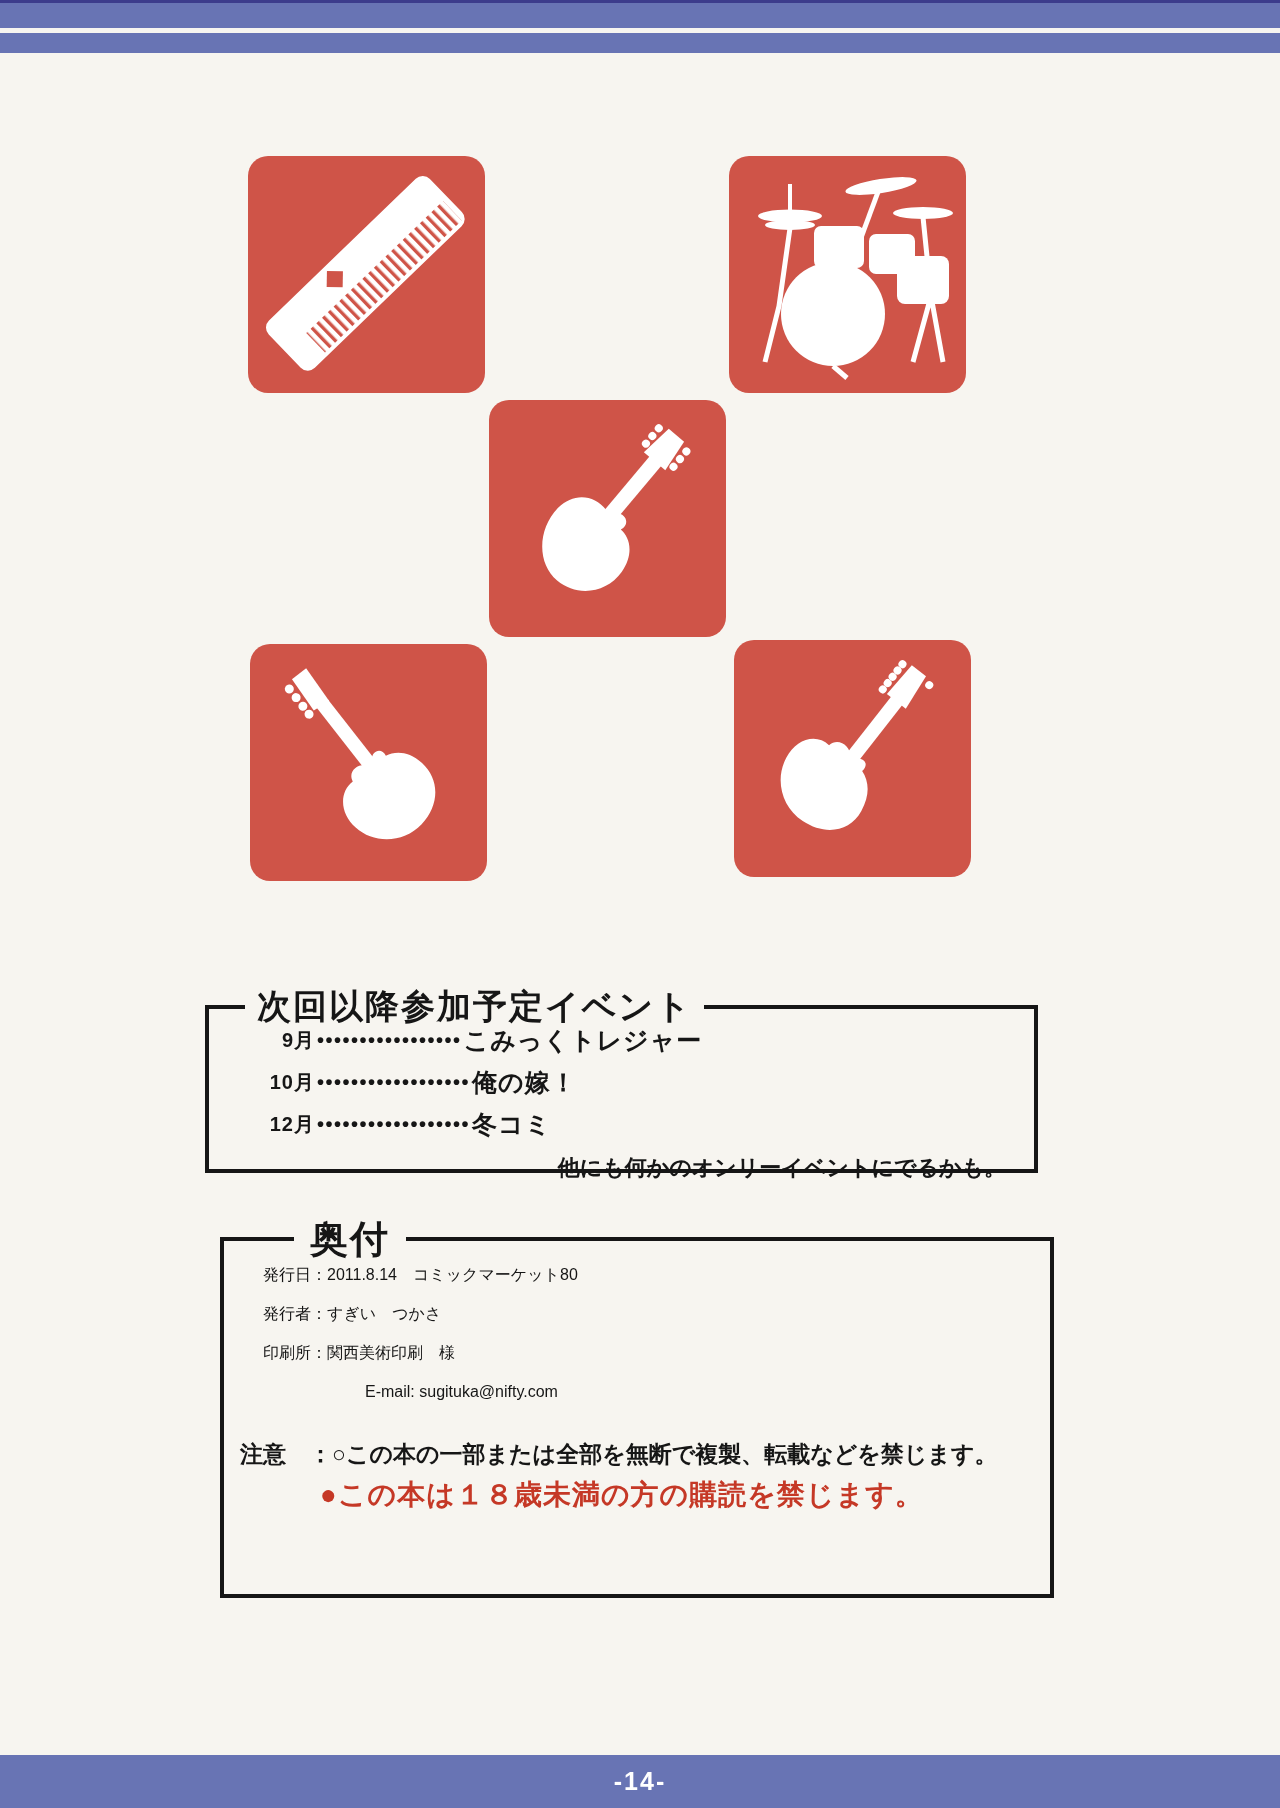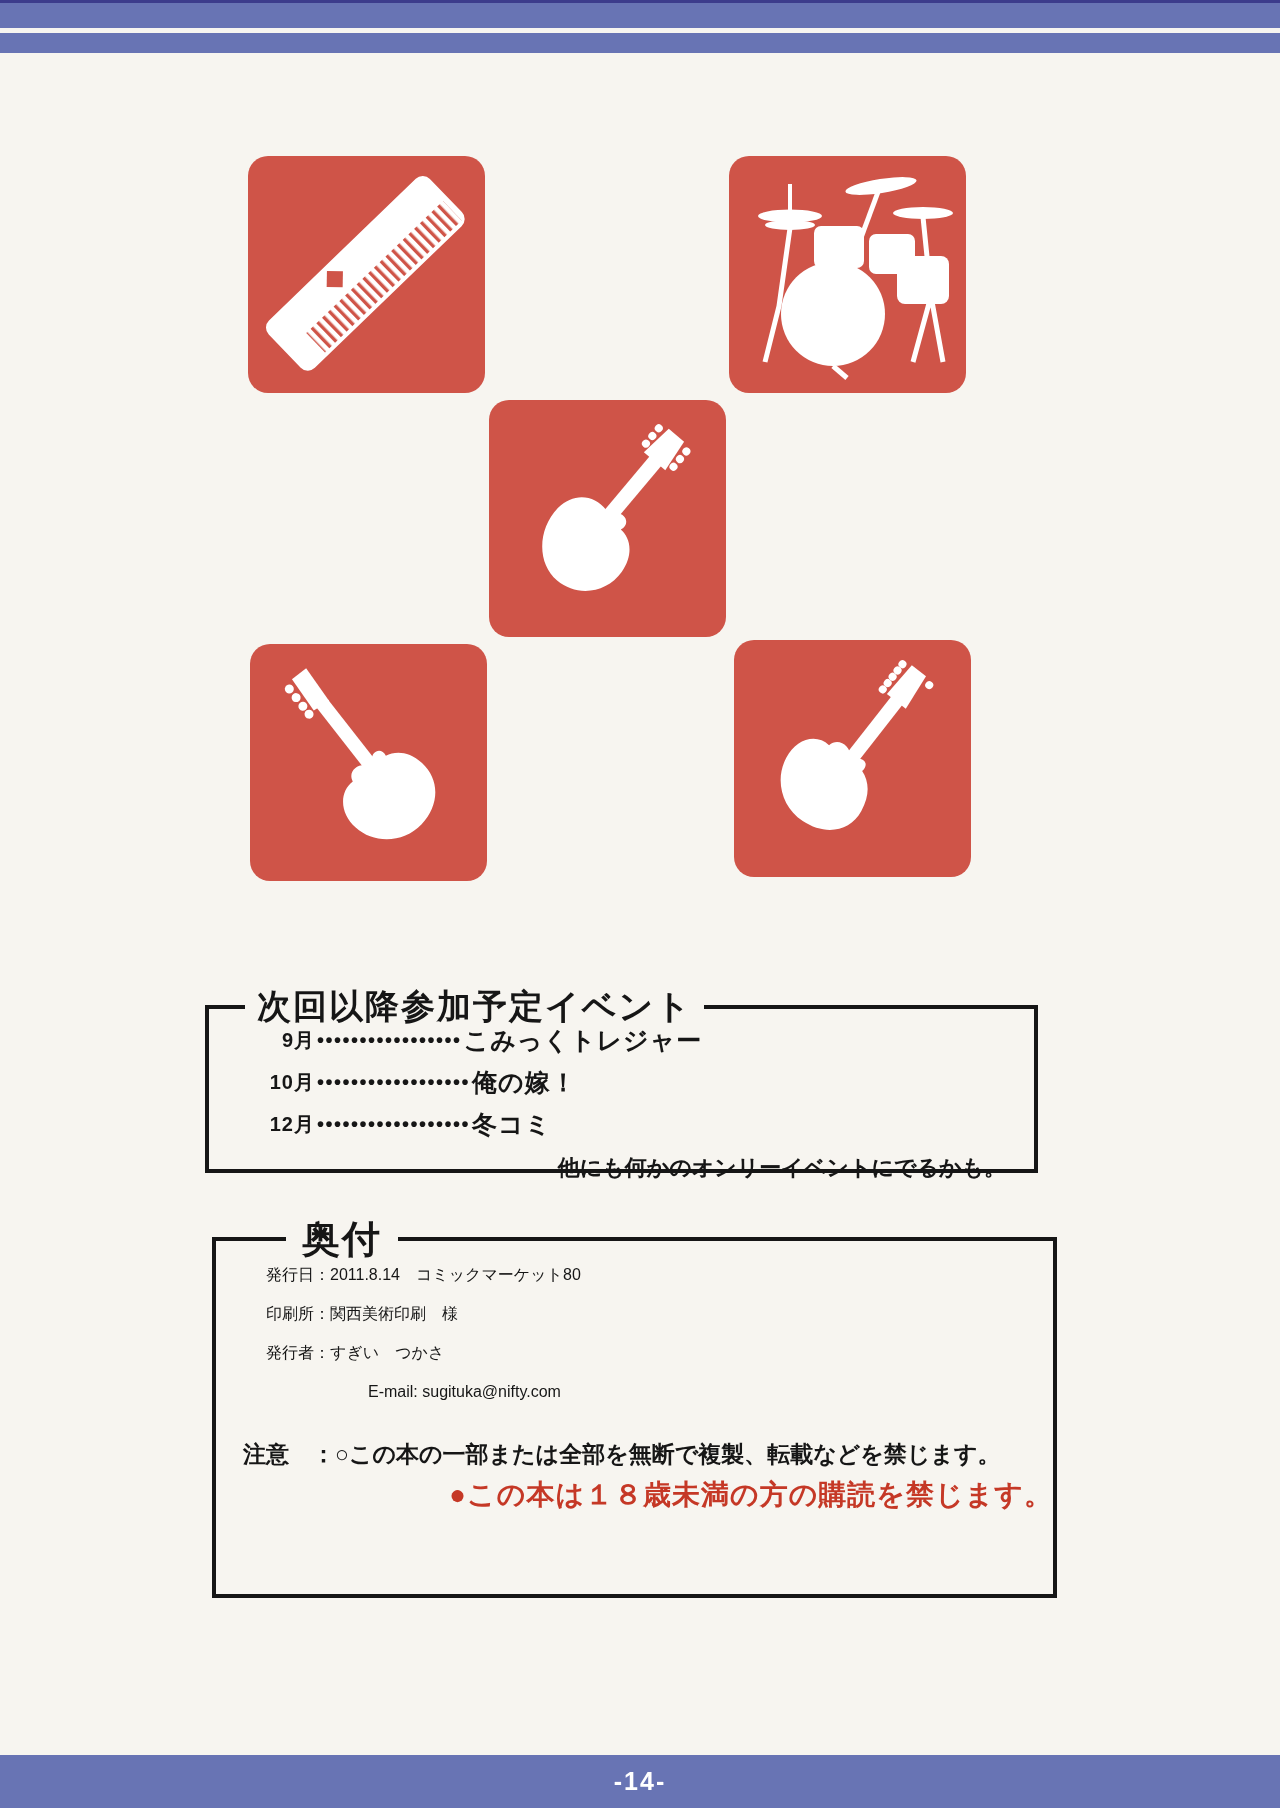--- a/index.html
+++ b/index.html
@@ -41,29 +41,29 @@
   
   #events-box{left:205px;top:1005px;width:825px;height:160px;}
   #events-box .box-title{left:36px;font-size:34px;padding:0 12px;}
   .ev-row{display:flex;align-items:center;height:42px;padding-left:40px;font-weight:bold;}
   .ev-rows{margin-top:10px;}
   .ev-month{display:inline-block;width:66px;text-align:right;font-size:20px;letter-spacing:1px;}
   .ev-dots{font-size:20px;letter-spacing:1.5px;padding:0 2px;white-space:nowrap;}
   .ev-name{font-size:25px;letter-spacing:1px;}
   .ev-note{margin-top:8px;text-align:right;padding-right:28px;font-size:22px;font-weight:bold;}
   
-  #colophon-box{left:212px;top:1237px;width:826px;height:353px;padding-left:11px;}
+  #colophon-box{left:220px;top:1237px;width:826px;height:353px;}
   #colophon-box .box-title{left:70px;font-size:38px;padding:0 16px;}
   .co-rows{margin-top:14px;}
   .co-row{padding-left:16px;line-height:39px;font-size:16px;font-weight:normal;white-space:nowrap;margin-left:23px;}
   .co-row.email{padding-left:118px;}
   .co-notice{margin-top:24px;padding-left:16px;line-height:39px;font-size:23px;font-weight:bold;white-space:nowrap;}
   .co-warning{
     padding-left:96px;line-height:42px;font-size:28px;font-weight:bold;
-    color:#c53826;letter-spacing:1px;white-space:nowrap;text-align:right;
+    color:#c53826;letter-spacing:1px;white-space:nowrap;
   }
 </style>
 </head>
 <body>
 
 <div id="page">
 
   <div class="band band-top">
     <div class="edge"></div>
     <div class="wline"></div>
@@ -167,22 +167,22 @@
         <span class="ev-name">冬コミ</span>
       </div>
     </div>
     <div class="ev-note">他にも何かのオンリーイベントにでるかも。</div>
   </div>
 
   <div id="colophon-box" class="box">
     <div class="box-title">奥付</div>
     <div class="co-rows">
       <div class="co-row">発行日：2011.8.14　コミックマーケット80</div>
+      <div class="co-row">発行者：すぎい　つかさ</div>
       <div class="co-row">印刷所：関西美術印刷　様</div>
-      <div class="co-row">発行者：すぎい　つかさ</div>
       <div class="co-row email">E-mail: sugituka@nifty.com</div>
     </div>
     <div class="co-notice">注意　：○この本の一部または全部を無断で複製、転載などを禁じます。</div>
     <div class="co-warning">●この本は１８歳未満の方の購読を禁じます。</div>
   </div>
 
   <div class="band band-bottom">
     <div class="pageline">
       <span class="seg"></span>
       <span class="num">-14-</span>

